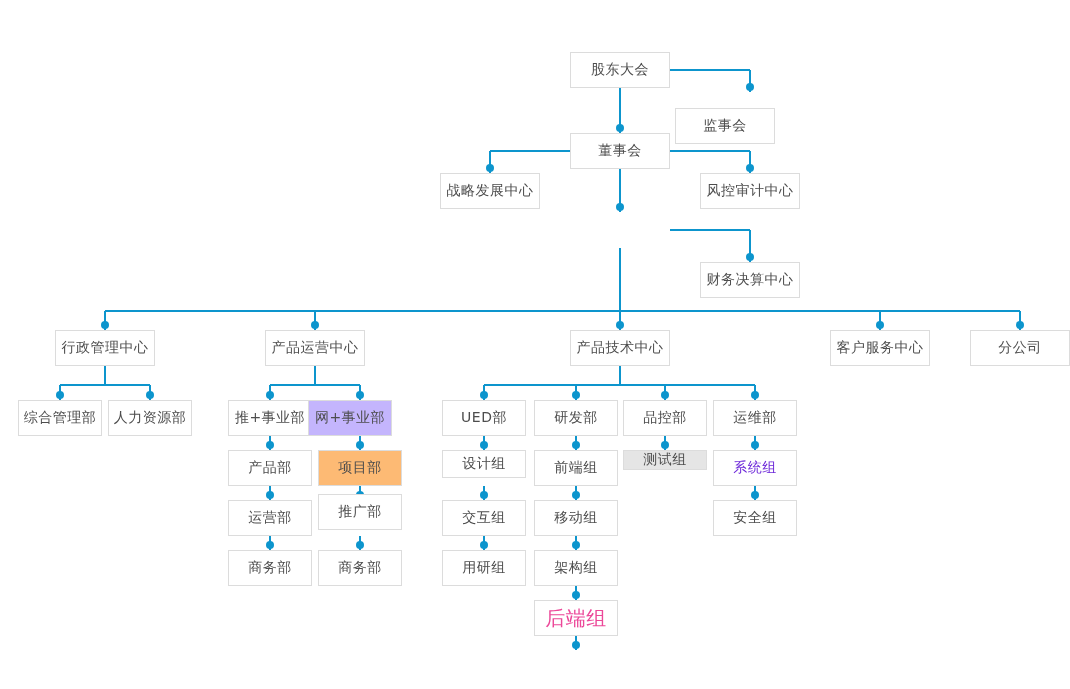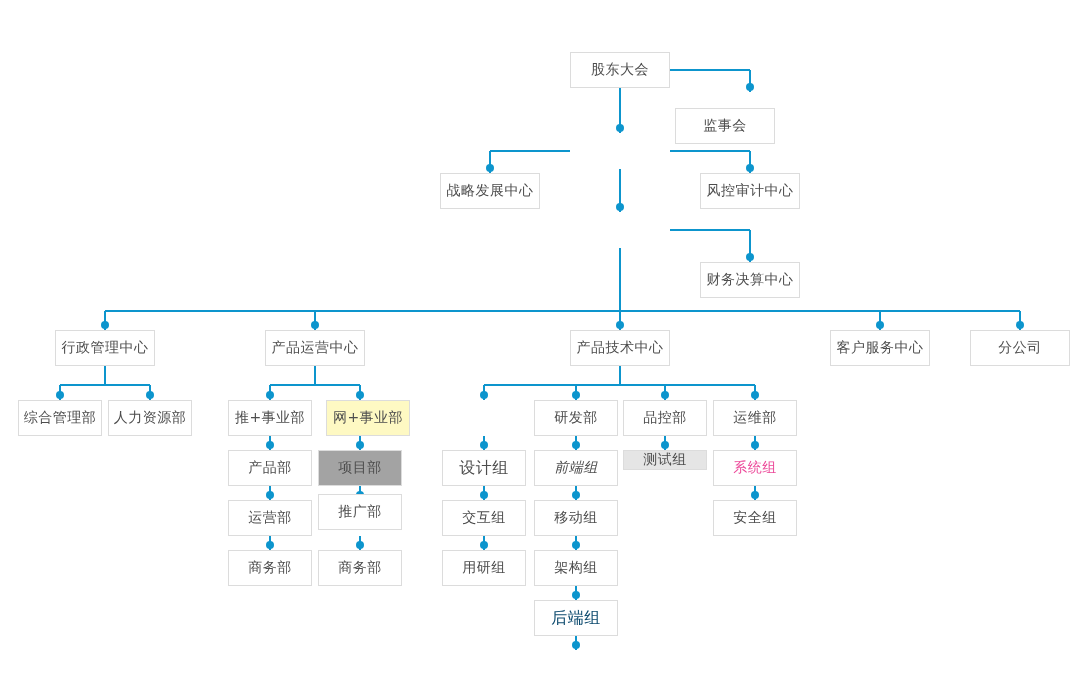--- a/index.html
+++ b/index.html
@@ -122,44 +122,46 @@
     <div class="dot" style="background: rgb(13, 149, 205); width: 8px; height: 8px; left: 572px; top: 441px;"></div>
     <div class="dot" style="background: rgb(13, 149, 205); width: 8px; height: 8px; left: 572px; top: 491px;"></div>
     <div class="dot" style="background: rgb(13, 149, 205); width: 8px; height: 8px; left: 572px; top: 541px;"></div>
     <div class="dot" style="background: rgb(13, 149, 205); width: 8px; height: 8px; left: 572px; top: 591px;"></div>
     <div class="dot" style="background: rgb(13, 149, 205); width: 8px; height: 8px; left: 572px; top: 641px;"></div>
     <div class="dot" style="background: rgb(13, 149, 205); width: 8px; height: 8px; left: 661px; top: 441px;"></div>
     <div class="dot" style="background: rgb(13, 149, 205); width: 8px; height: 8px; left: 751px; top: 441px;"></div>
     <div class="dot" style="background: rgb(13, 149, 205); width: 8px; height: 8px; left: 751px; top: 491px;"></div>
     <div class="node" style="left: 570px; top: 52px; width: 100px; height: 36px; border-color: rgb(220, 220, 220); background: rgb(255, 255, 255); color: rgb(77, 77, 77); font-size: 14px;">股东大会</div>
     <div class="node" style="left: 675px; top: 92px; width: 100px; height: 36px; border-color: rgb(220, 220, 220); background: rgb(255, 255, 255); color: rgb(77, 77, 77); font-size: 14px; margin-top: 16px;">监事会</div>
+    <div class="node" style="left: 570px; top: 133px; width: 100px; height: 36px; border-color: rgb(220, 220, 220); background: rgb(255, 255, 255); color: rgb(77, 77, 77); font-size: 14px;">董事会</div>
     <div class="node" style="left: 440px; top: 173px; width: 100px; height: 36px; border-color: rgb(220, 220, 220); background: rgb(255, 255, 255); color: rgb(77, 77, 77); font-size: 14px;">战略发展中心</div>
     <div class="node" style="left: 700px; top: 173px; width: 100px; height: 36px; border-color: rgb(220, 220, 220); background: rgb(255, 255, 255); color: rgb(77, 77, 77); font-size: 14px;">风控审计中心</div>
     <div class="node" style="left: 700px; top: 262px; width: 100px; height: 36px; border-color: rgb(220, 220, 220); background: rgb(255, 255, 255); color: rgb(77, 77, 77); font-size: 14px;">财务决算中心</div>
     <div class="node" style="left: 55px; top: 330px; width: 100px; height: 36px; border-color: rgb(220, 220, 220); background: rgb(255, 255, 255); color: rgb(77, 77, 77); font-size: 14px;">行政管理中心</div>
     <div class="node" style="left: 265px; top: 330px; width: 100px; height: 36px; border-color: rgb(220, 220, 220); background: rgb(255, 255, 255); color: rgb(77, 77, 77); font-size: 14px;">产品运营中心</div>
     <div class="node" style="left: 570px; top: 330px; width: 100px; height: 36px; border-color: rgb(220, 220, 220); background: rgb(255, 255, 255); color: rgb(77, 77, 77); font-size: 14px;">产品技术中心</div>
     <div class="node" style="left: 830px; top: 330px; width: 100px; height: 36px; border-color: rgb(220, 220, 220); background: rgb(255, 255, 255); color: rgb(77, 77, 77); font-size: 14px;">客户服务中心</div>
     <div class="node" style="left: 18px; top: 400px; width: 84px; height: 36px; border-color: rgb(220, 220, 220); background: rgb(255, 255, 255); color: rgb(77, 77, 77); font-size: 14px;">综合管理部</div>
     <div class="node" style="left: 970px; top: 330px; width: 100px; height: 36px; border-color: rgb(220, 220, 220); background: rgb(255, 255, 255); color: rgb(77, 77, 77); font-size: 14px;">分公司</div>
     <div class="node" style="left: 228px; top: 400px; width: 84px; height: 36px; border-color: rgb(220, 220, 220); background: rgb(255, 255, 255); color: rgb(77, 77, 77); font-size: 14px;">推+事业部</div>
     <div class="node" style="left: 108px; top: 400px; width: 84px; height: 36px; border-color: rgb(220, 220, 220); background: rgb(255, 255, 255); color: rgb(77, 77, 77); font-size: 14px;">人力资源部</div>
-    <div class="node" style="left: 326px; top: 400px; width: 84px; height: 36px; border-color: rgb(220, 220, 220); background: #fef9c3; color: rgb(77, 77, 77); font-size: 14px;">网+事业部</div>
+    <div class="node" style="left: 308px; top: 400px; width: 84px; height: 36px; border-color: rgb(220, 220, 220); background: #c4b5fd; color: rgb(77, 77, 77); font-size: 14px;">网+事业部</div>
     <div class="node" style="left: 228px; top: 450px; width: 84px; height: 36px; border-color: rgb(220, 220, 220); background: rgb(255, 255, 255); color: rgb(77, 77, 77); font-size: 14px;">产品部</div>
     <div class="node" style="left: 228px; top: 500px; width: 84px; height: 36px; border-color: rgb(220, 220, 220); background: rgb(255, 255, 255); color: rgb(77, 77, 77); font-size: 14px;">运营部</div>
     <div class="node" style="left: 228px; top: 550px; width: 84px; height: 36px; border-color: rgb(220, 220, 220); background: rgb(255, 255, 255); color: rgb(77, 77, 77); font-size: 14px;">商务部</div>
-    <div class="node" style="left: 318px; top: 450px; width: 84px; height: 36px; border-color: rgb(220, 220, 220); background: #a3a3a3; color: rgb(77, 77, 77); font-size: 14px;">项目部</div>
+    <div class="node" style="left: 318px; top: 450px; width: 84px; height: 36px; border-color: rgb(220, 220, 220); background: #fdba74; color: rgb(77, 77, 77); font-size: 14px;">项目部</div>
     <div class="node" style="left: 318px; top: 494px; width: 84px; height: 36px; border-color: rgb(220, 220, 220); background: rgb(255, 255, 255); color: rgb(77, 77, 77); font-size: 14px;">推广部</div>
     <div class="node" style="left: 318px; top: 550px; width: 84px; height: 36px; border-color: rgb(220, 220, 220); background: rgb(255, 255, 255); color: rgb(77, 77, 77); font-size: 14px;">商务部</div>
+    <div class="node" style="left: 442px; top: 400px; width: 84px; height: 36px; border-color: rgb(220, 220, 220); background: rgb(255, 255, 255); color: rgb(77, 77, 77); font-size: 14px;">UED部</div>
     <div class="node" style="left: 534px; top: 400px; width: 84px; height: 36px; border-color: rgb(220, 220, 220); background: rgb(255, 255, 255); color: rgb(77, 77, 77); font-size: 14px;">研发部</div>
     <div class="node" style="left: 623px; top: 400px; width: 84px; height: 36px; border-color: rgb(220, 220, 220); background: rgb(255, 255, 255); color: rgb(77, 77, 77); font-size: 14px;">品控部</div>
     <div class="node" style="left: 713px; top: 400px; width: 84px; height: 36px; border-color: rgb(220, 220, 220); background: rgb(255, 255, 255); color: rgb(77, 77, 77); font-size: 14px;">运维部</div>
-    <div class="node" style="left: 442px; top: 450px; width: 84px; height: 36px; border-color: rgb(220, 220, 220); background: rgb(255, 255, 255); color: rgb(77, 77, 77); font-size: 16px;">设计组</div>
+    <div class="node" style="left: 442px; top: 450px; width: 84px; height: 28px; border-color: rgb(220, 220, 220); background: rgb(255, 255, 255); color: rgb(77, 77, 77); font-size: 14px;">设计组</div>
     <div class="node" style="left: 442px; top: 500px; width: 84px; height: 36px; border-color: rgb(220, 220, 220); background: rgb(255, 255, 255); color: rgb(77, 77, 77); font-size: 14px;">交互组</div>
     <div class="node" style="left: 442px; top: 550px; width: 84px; height: 36px; border-color: rgb(220, 220, 220); background: rgb(255, 255, 255); color: rgb(77, 77, 77); font-size: 14px;">用研组</div>
-    <div class="node" style="left: 534px; top: 450px; width: 84px; height: 36px; border-color: rgb(220, 220, 220); background: rgb(255, 255, 255); color: rgb(77, 77, 77); font-size: 14px; font-style: italic;">前端组</div>
+    <div class="node" style="left: 534px; top: 450px; width: 84px; height: 36px; border-color: rgb(220, 220, 220); background: rgb(255, 255, 255); color: rgb(77, 77, 77); font-size: 14px;">前端组</div>
     <div class="node" style="left: 534px; top: 500px; width: 84px; height: 36px; border-color: rgb(220, 220, 220); background: rgb(255, 255, 255); color: rgb(77, 77, 77); font-size: 14px;">移动组</div>
     <div class="node" style="left: 534px; top: 550px; width: 84px; height: 36px; border-color: rgb(220, 220, 220); background: rgb(255, 255, 255); color: rgb(77, 77, 77); font-size: 14px;">架构组</div>
-    <div class="node" style="left: 534px; top: 600px; width: 84px; height: 36px; border-color: rgb(220, 220, 220); background: rgb(255, 255, 255); color: #0c4a6e; font-size: 16px;">后端组</div>
+    <div class="node" style="left: 534px; top: 600px; width: 84px; height: 36px; border-color: rgb(220, 220, 220); background: rgb(255, 255, 255); color: #ec4899; font-size: 20px;">后端组</div>
     <div class="node" style="left: 623px; top: 450px; width: 84px; height: 20px; border-color: rgb(220, 220, 220); background: #e5e5e5; color: rgb(77, 77, 77); font-size: 14px;">测试组</div>
-    <div class="node" style="left: 713px; top: 450px; width: 84px; height: 36px; border-color: rgb(220, 220, 220); background: rgb(255, 255, 255); color: #ec4899; font-size: 14px;">系统组</div>
+    <div class="node" style="left: 713px; top: 450px; width: 84px; height: 36px; border-color: rgb(220, 220, 220); background: rgb(255, 255, 255); color: #6d28d9; font-size: 14px;">系统组</div>
     <div class="node" style="left: 713px; top: 500px; width: 84px; height: 36px; border-color: rgb(220, 220, 220); background: rgb(255, 255, 255); color: rgb(77, 77, 77); font-size: 14px;">安全组</div>
   </div>
 
 </body></html>

